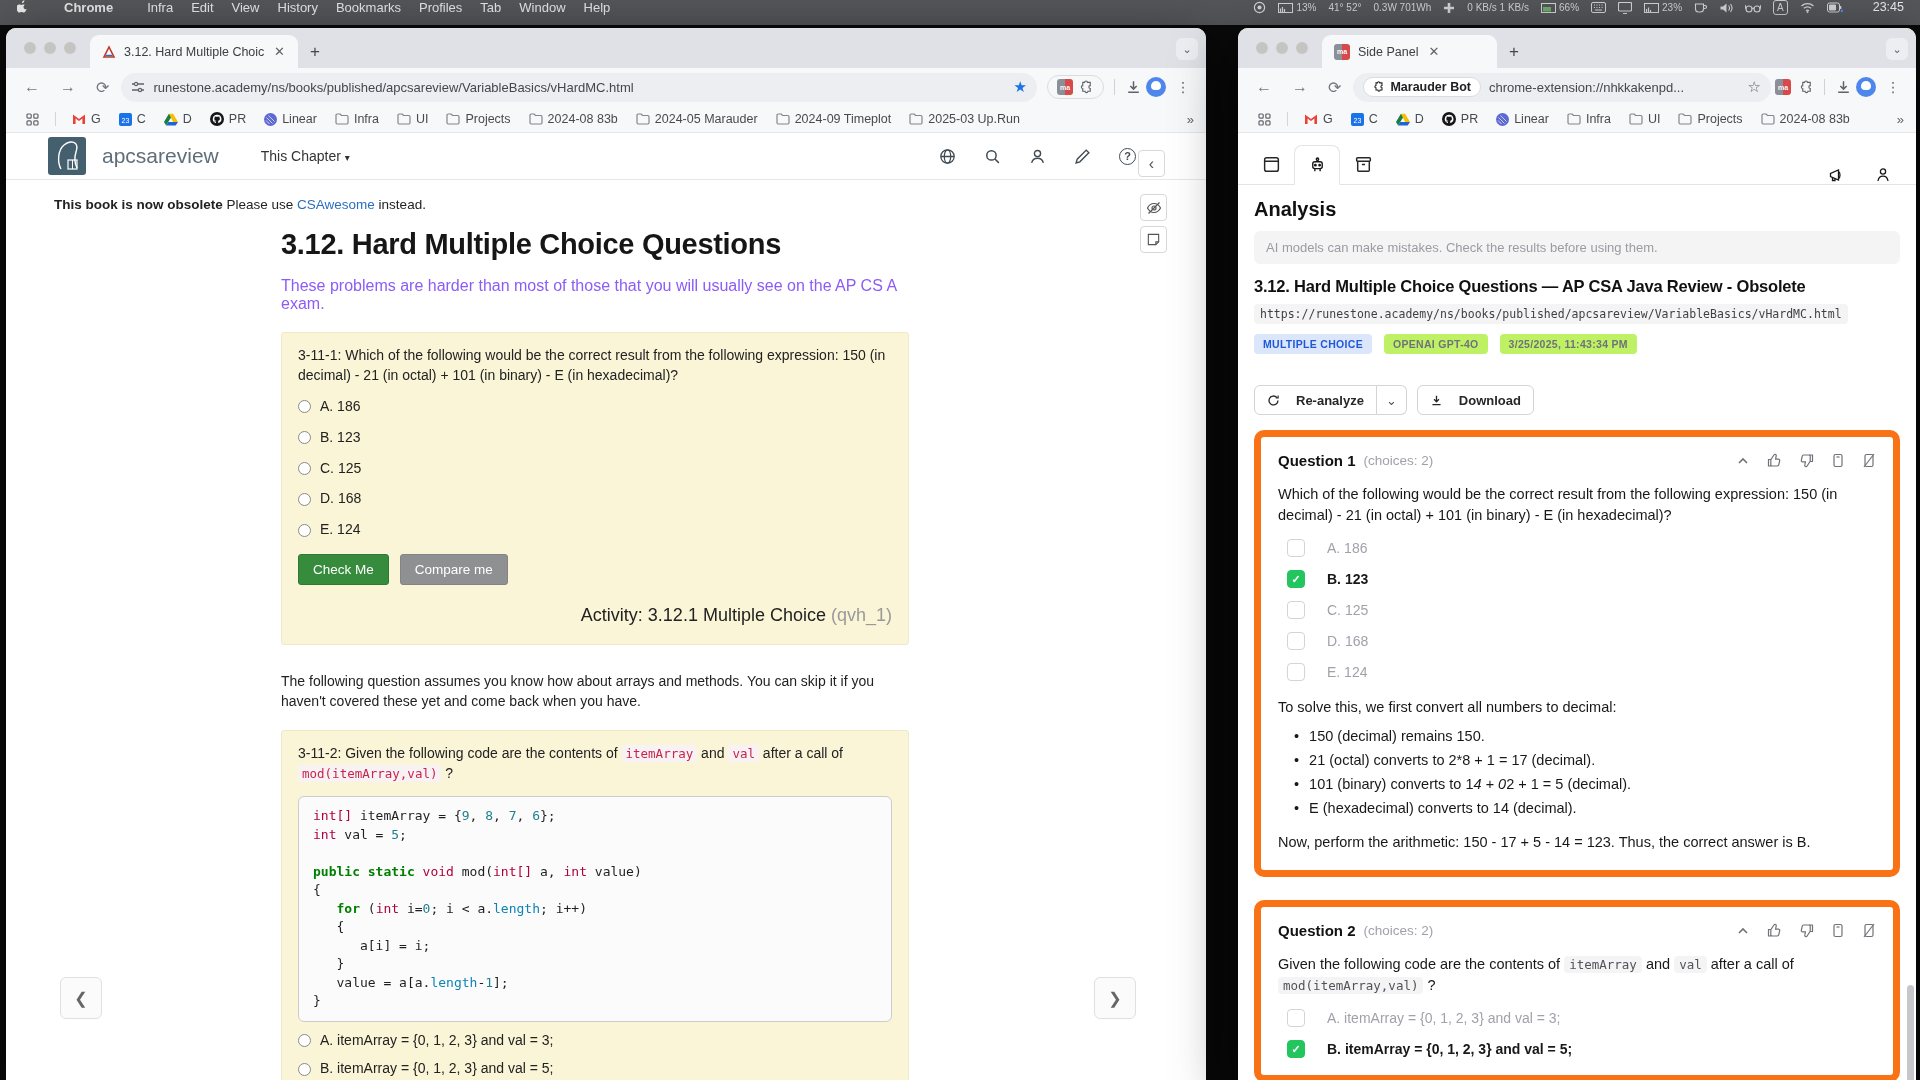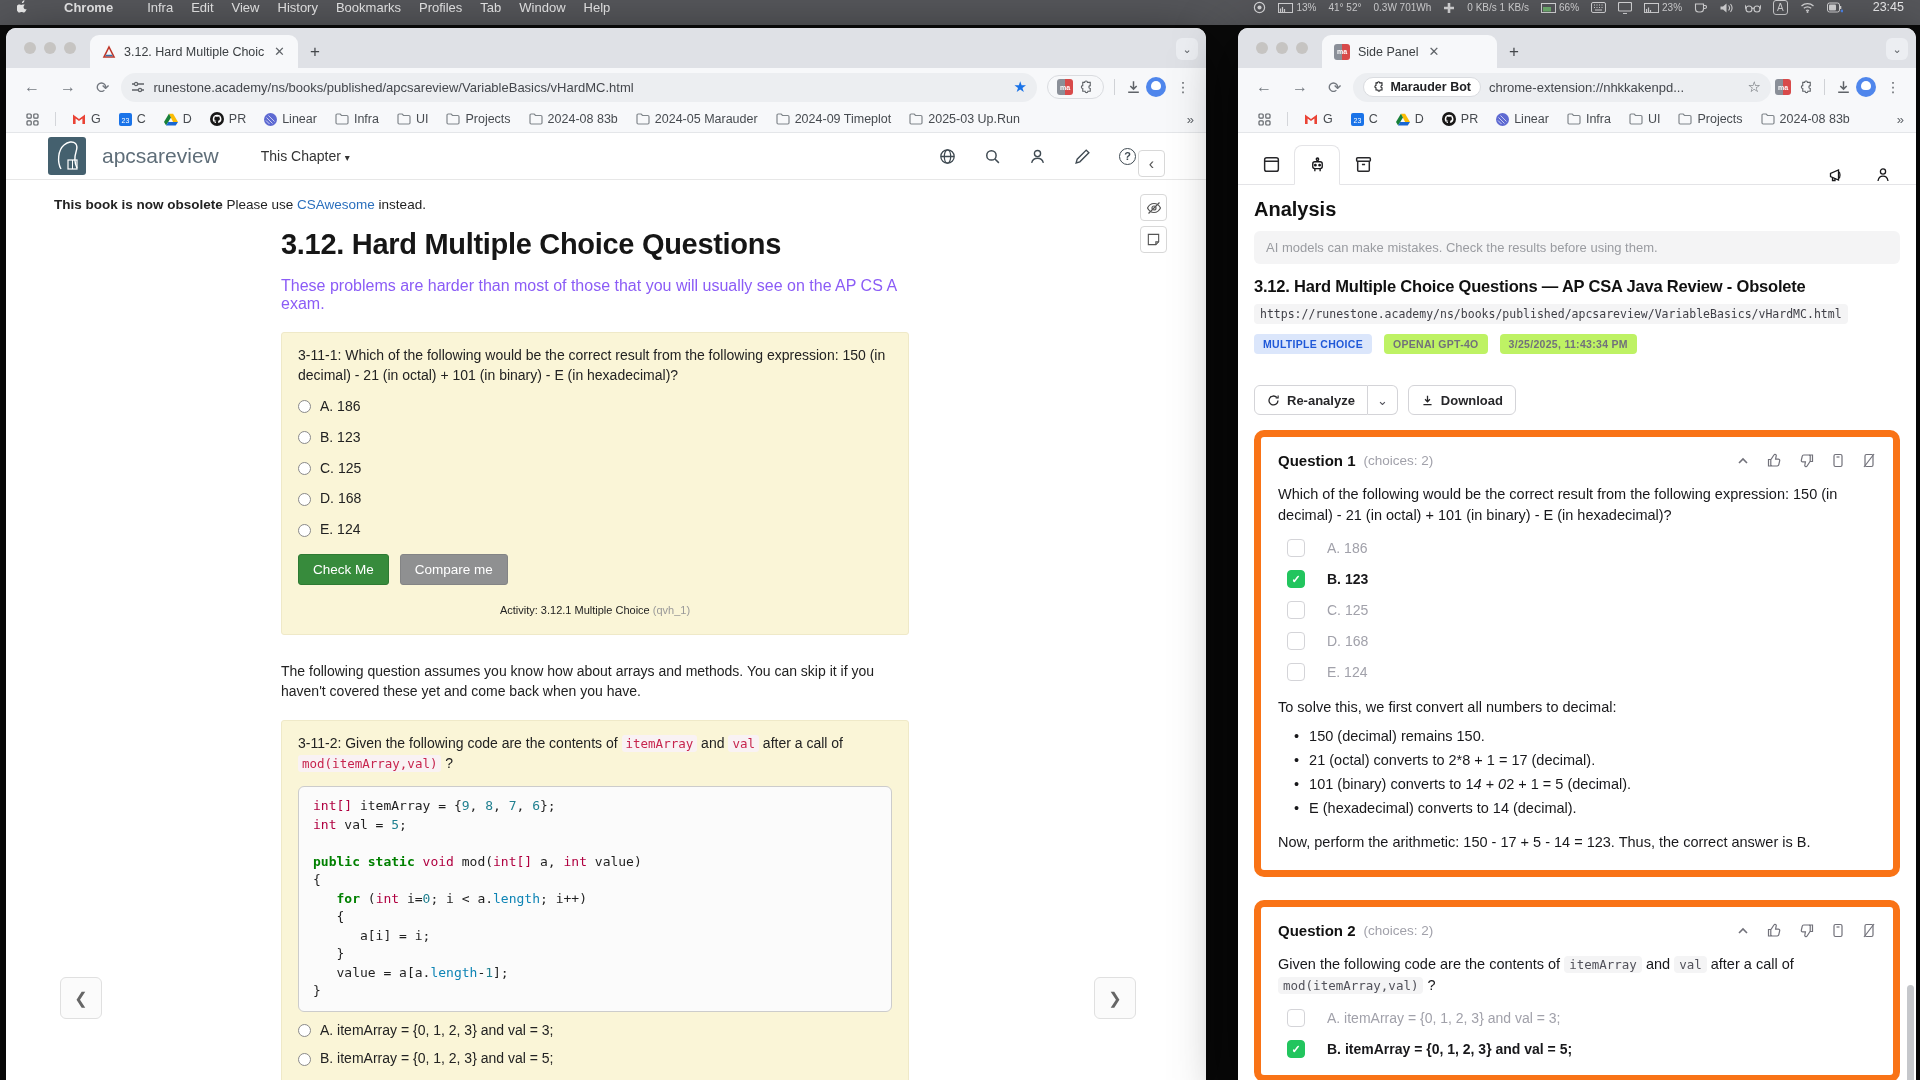--- a/index.html
+++ b/index.html
@@ -61,21 +61,21 @@
   .notice a { color:#2a6fbd; text-decoration:none; }
   .content-col { margin-left:275px; width:628px; }
   .content-col h1 { font-size:29px; font-weight:bold; color:#161616; margin-top:16px; letter-spacing:-.3px; }
   .intro { font-size:16px; color:#8b5cf6; margin-top:16px; }
   .qbox { background:#faf5d7; border:1px solid #efe9c8; border-radius:3px; margin-top:19px; padding:13px 16px 15px 16px; font-size:14px; color:#222; line-height:1.42; }
   .opt { display:flex; align-items:center; gap:9px; margin-top:11px; }
   .radio { width:13px; height:13px; border:1.5px solid #8a8a8a; border-radius:50%; background:#fff; flex:none; }
   .btn-row { display:flex; gap:11px; margin-top:14px; }
   .btn-green { background:#378b3c; color:#fff; border:1px solid #2e7a33; border-radius:3px; font-size:13.5px; padding:7px 14px; }
   .btn-gray { background:#8f9091; color:#fff; border:1px solid #838485; border-radius:3px; font-size:13.5px; padding:7px 14px; }
-  .activity { text-align:center; margin-top:18px; font-size:11px; color:#222; }
+  .activity { text-align:right; margin-top:18px; font-size:18px; color:#222; }
   .activity .code { color:#999; }
   .between { font-size:14px; color:#222; margin-top:26px; line-height:1.45; }
   .inline-code { font-family:"DejaVu Sans Mono",monospace; font-size:12.5px; color:#c7254e; background:#f9f2f4; border-radius:3px; padding:1px 4px; }
   .code-block { background:#fbfbfb; border:1px solid #ccc; border-radius:6px; margin-top:12px; padding:10px 14px; font-family:"DejaVu Sans Mono",monospace; font-size:13px; line-height:18.5px; white-space:pre; color:#1f1f1f; }
   .tok-k { color:#B00040; } .tok-g { color:#008000; font-weight:bold; } .tok-n { color:#208090; } .tok-b { color:#0e84b5; }
   .pgnav { position:absolute; width:42px; height:42px; border:1px solid #e0e0e0; border-radius:6px; background:#fbfbfb; color:#666; font-size:16px; display:flex; align-items:center; justify-content:center; }
 
   
   .panel { position:relative; height:947px; background:#fff; overflow:hidden; padding:0 16px; }
   .panel-tabs { display:flex; align-items:flex-end; border-bottom:1px solid #e4e4e7; height:52px; margin:0 -16px; padding:0 10px; }
@@ -85,21 +85,21 @@
   .panel h2 { font-size:20px; font-weight:bold; color:#111; margin-top:13px; }
   .disclaimer { background:#f4f4f5; border-radius:6px; color:#9a9ca1; font-size:13px; padding:9px 12px; margin-top:10px; }
   .page-title { font-size:16.5px; font-weight:bold; color:#111; margin-top:13px; letter-spacing:-.2px; }
   .url-chip { display:inline-block; font-family:"DejaVu Sans Mono",monospace; font-size:11.5px; color:#3f3f46; background:#f4f4f5; border-radius:4px; padding:3px 6px; margin-top:8px; }
   .badges { display:flex; gap:12px; margin-top:10px; }
   .badge { font-size:10.5px; font-weight:bold; letter-spacing:.3px; padding:4px 9px; border-radius:4px; }
   .badge.blue { color:#2059d8; background:#dbe6fb; }
   .badge.gray { color:#71717a; background:#bef264; }
   .action-row { display:flex; gap:10px; margin-top:31px; }
   .btn-group { display:flex; }
-  .wbtn { display:flex; align-items:center; gap:7px; height:30px; padding:0 12px; background:#fff; border:1px solid #d4d4d8; font-size:13px; font-weight:bold; color:#27272a; border-radius:6px; }
+  .wbtn { display:flex; align-items:center; gap:16px; height:30px; padding:0 12px; background:#fff; border:1px solid #d4d4d8; font-size:13px; font-weight:bold; color:#27272a; border-radius:6px; }
   .btn-group .wbtn:first-child { border-radius:6px 0 0 6px; }
   .btn-group .wbtn:last-child { border-left:none; border-radius:0 6px 6px 0; padding:0 9px; font-weight:normal; color:#52525b; }
   .qcard { border:7px solid #f97316; border-radius:10px; padding:15px 17px 17px 17px; margin-top:15px; }
   .qcard + .qcard { margin-top:23px; }
   .qhead { display:flex; align-items:center; }
   .qtitle { font-size:15px; font-weight:bold; color:#111; }
   .qchoices { font-size:13.5px; color:#a1a1aa; margin-left:8px; }
   .qicons { margin-left:auto; display:flex; gap:17px; align-items:center; color:#71717a; }
   .qtext { font-size:14.5px; color:#18181b; line-height:1.45; margin-top:15px; }
   .qtext .chip { font-family:"DejaVu Sans Mono",monospace; font-size:12.5px; color:#52525b; background:#f4f4f5; border-radius:4px; padding:1px 5px; }

